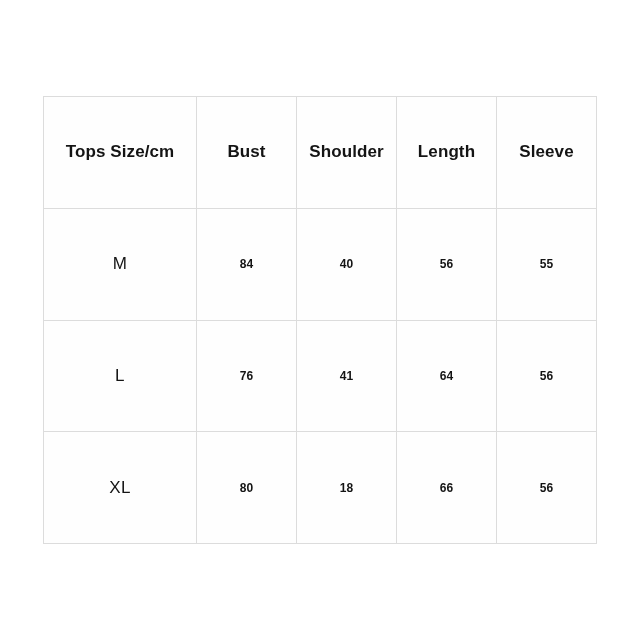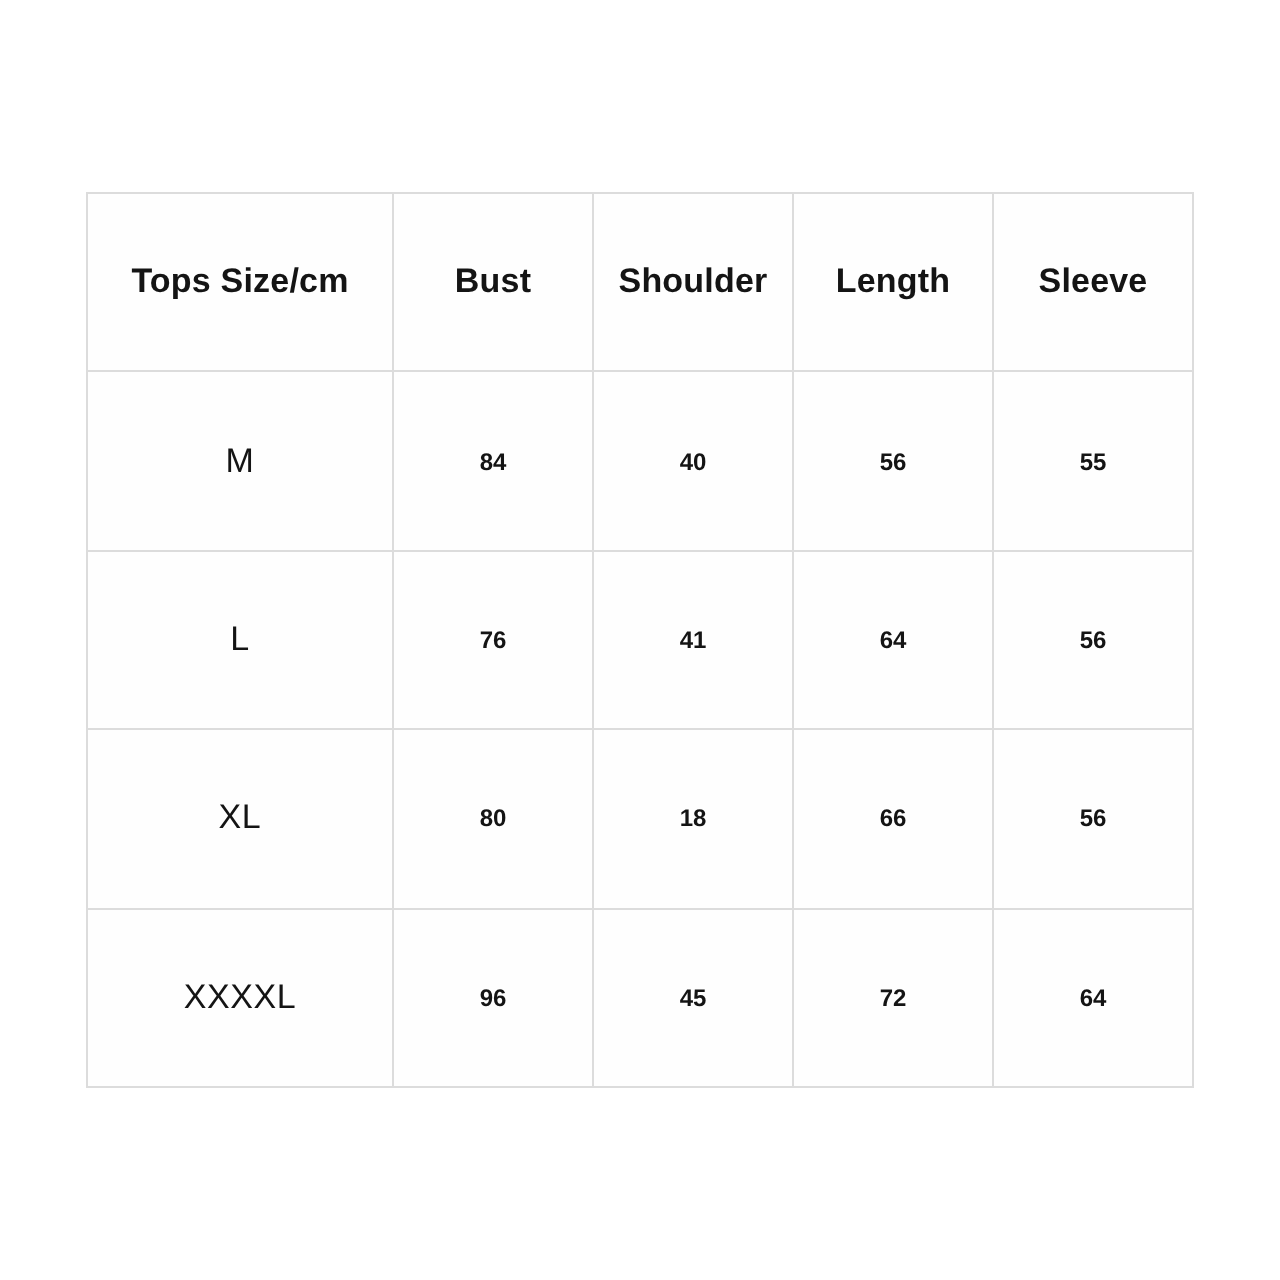--- a/index.html
+++ b/index.html
@@ -104,22 +104,15 @@
       <tr>
         <td class="size-cell">XL</td>
         <td class="value-cell">80</td>
         <td class="value-cell">18</td>
         <td class="value-cell">66</td>
         <td class="value-cell">56</td>
       </tr>
 
 
 
-      <tr>
-        <td class="size-cell">XXXXL</td>
-        <td class="value-cell">96</td>
-        <td class="value-cell">45</td>
-        <td class="value-cell">72</td>
-        <td class="value-cell">64</td>
-      </tr>
     </tbody>
   </table>
 </div>
 
 </body></html>

